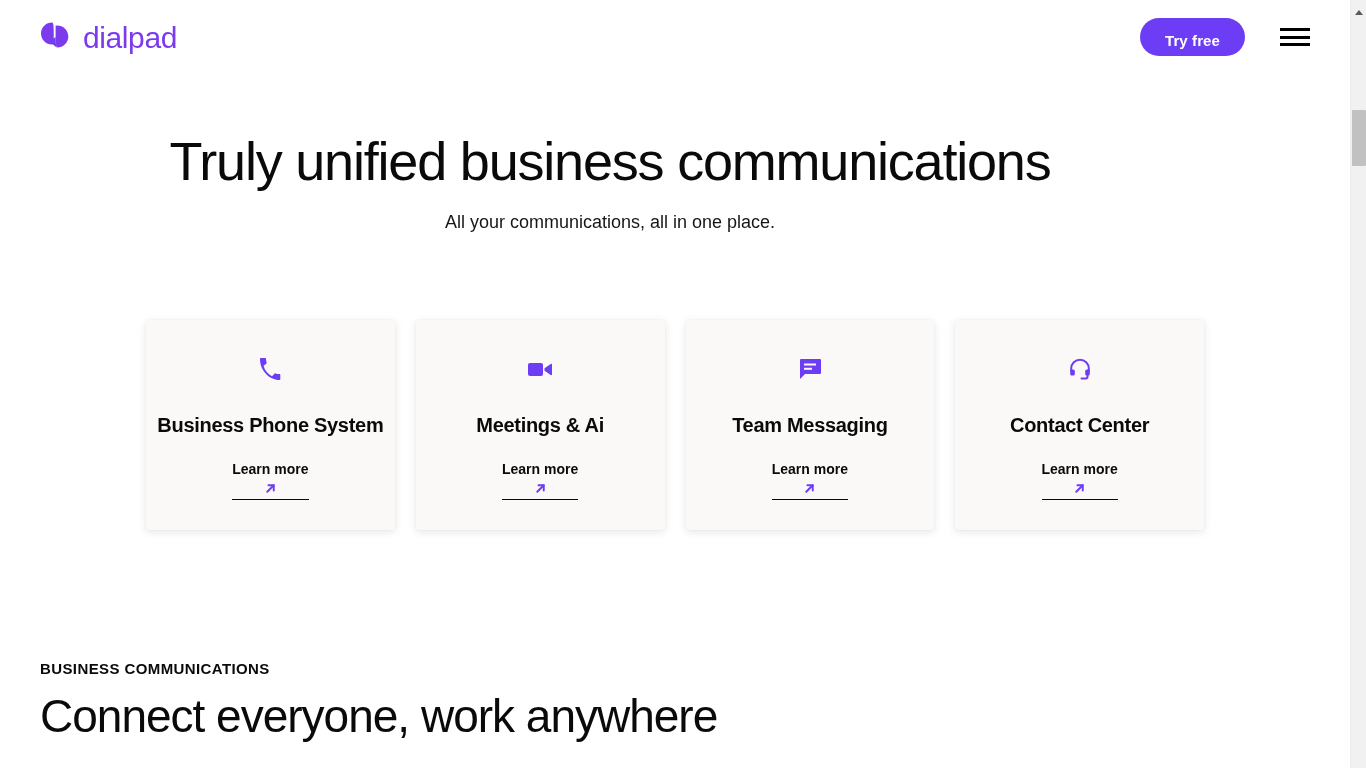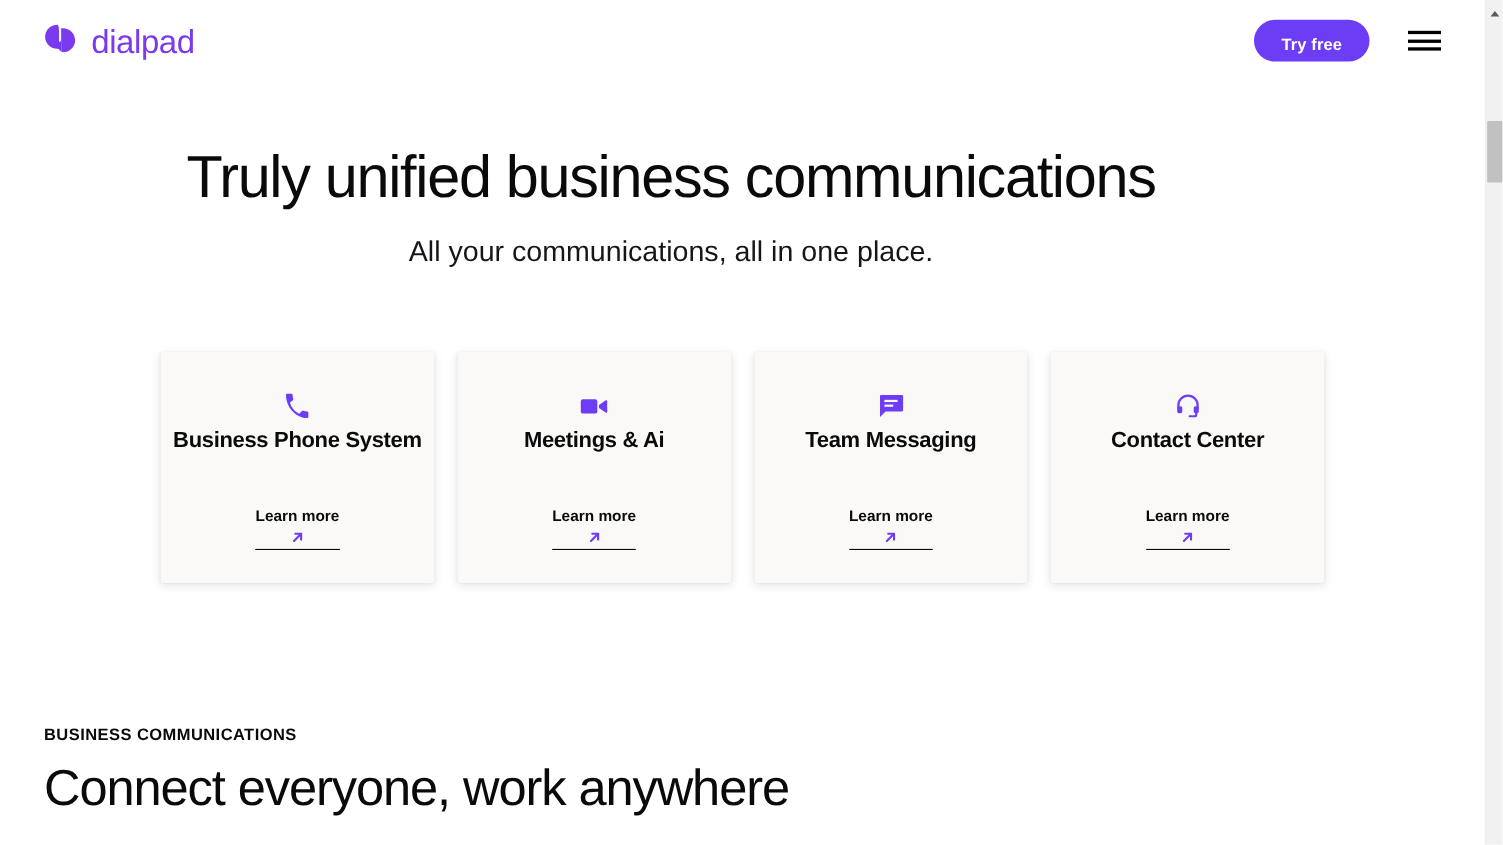--- a/index.html
+++ b/index.html
@@ -105,21 +105,21 @@
   }
   .hero-title {
     font-size: 54px;
     font-weight: 400;
     line-height: 1.08;
     letter-spacing: -1.2px;
     color: #0a0a0a;
   }
   .hero-sub {
     margin-top: 20px;
-    font-size: 26px;
+    font-size: 18px;
     font-weight: 400;
     line-height: 1.4;
     color: #16161a;
   }
 
   
   .card-row {
     position: absolute;
     top: 320px;
     left: 146px;
@@ -144,21 +144,21 @@
 
   .card-icon {
     height: 30px;
     display: flex;
     align-items: center;
     justify-content: center;
     color: #6d3df6;
   }
 
   .card-title {
-    margin-top: 1px;
+    margin-top: 26px;
     font-size: 20px;
     font-weight: 700;
     line-height: 1.5;
     letter-spacing: -0.3px;
     text-align: center;
     color: #0a0a0a;
     padding: 0 10px;
   }
 
   .card-link {

